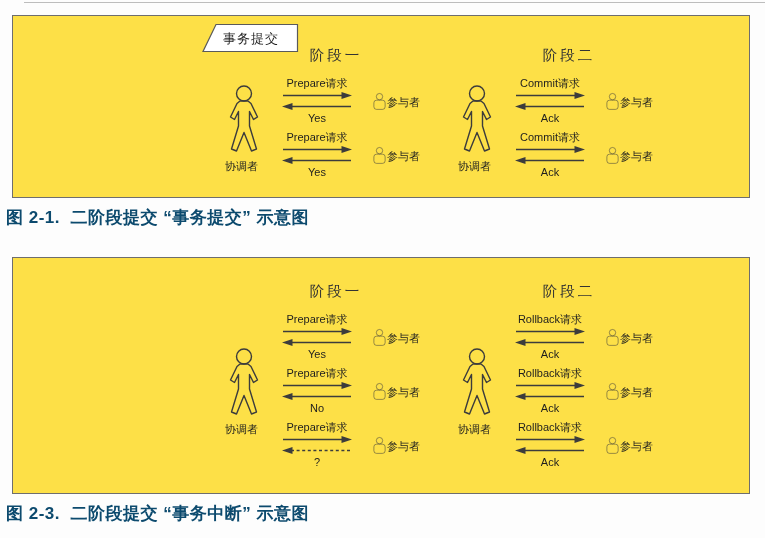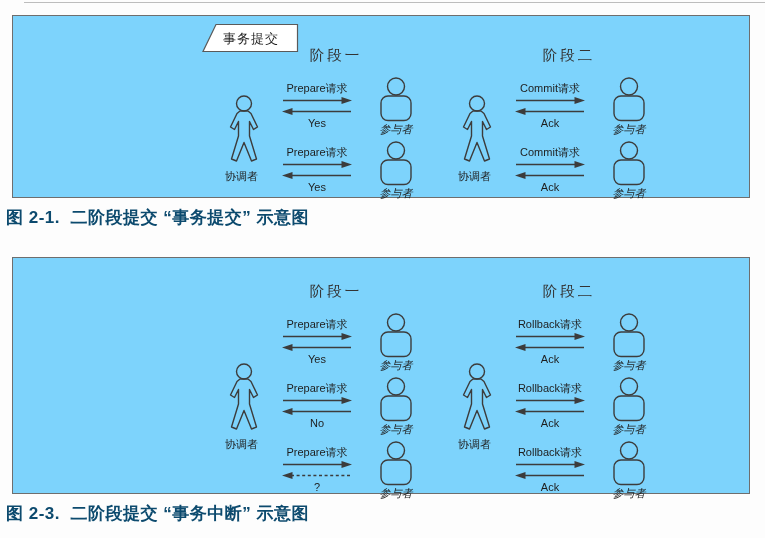--- a/index.html
+++ b/index.html
@@ -11,21 +11,21 @@
     position:relative;
     overflow:hidden;
   }
   .top-rule {
     position:absolute; left:24px; top:2px; width:741px; height:0;
     border-top:1px solid #bdbdbd;
   }
   .panel {
     position:absolute; left:12px; width:738px;
     border:1px solid #6e6e6e;
-    background:#7dd3fc;
+    background:#fde047;
     box-sizing:border-box;
   }
   #panel-0 { top:15px;  height:183px; }
   #panel-1 { top:257px; height:237px; }
 
   .caption {
     position:absolute; left:6px;
     font-size:17px; font-weight:700; color:#0c4a6e;
     letter-spacing:0.5px; white-space:pre;
   }
@@ -62,21 +62,21 @@
   #panel-1 .rows { gap:6px; }
 
   .msg-row { display:flex; align-items:center; gap:17px; }
   .msg { display:flex; flex-direction:column; align-items:center; width:76px; }
   .msg-label { font-size:11px; color:#1e1e1e; white-space:nowrap; line-height:13px; }
   .msg-label.reply { margin-top:0; }
   .arr { display:block; margin:1px 0; }
   .arr line { stroke:#3c3c3c; stroke-width:1.3; }
   .arr polygon { fill:#3c3c3c; }
 
-  .participant { display:flex; flex-direction:column; align-items:center; width:48px;font-style:italic; }
+  .participant { display:flex; align-items:center; width:48px; }
   .fig-label { font-size:11px; color:#1e1e1e; white-space:nowrap; line-height:12px; margin-top:1px; }
 
   .person circle, .person path, .person rect { fill:none; stroke:#3c3c3c; stroke-width:1.4; stroke-linejoin:round; }
 </style>
 </head>
 <body>
 
 <div class="top-rule"></div>
 
 <div class="panel" id="panel-0">

